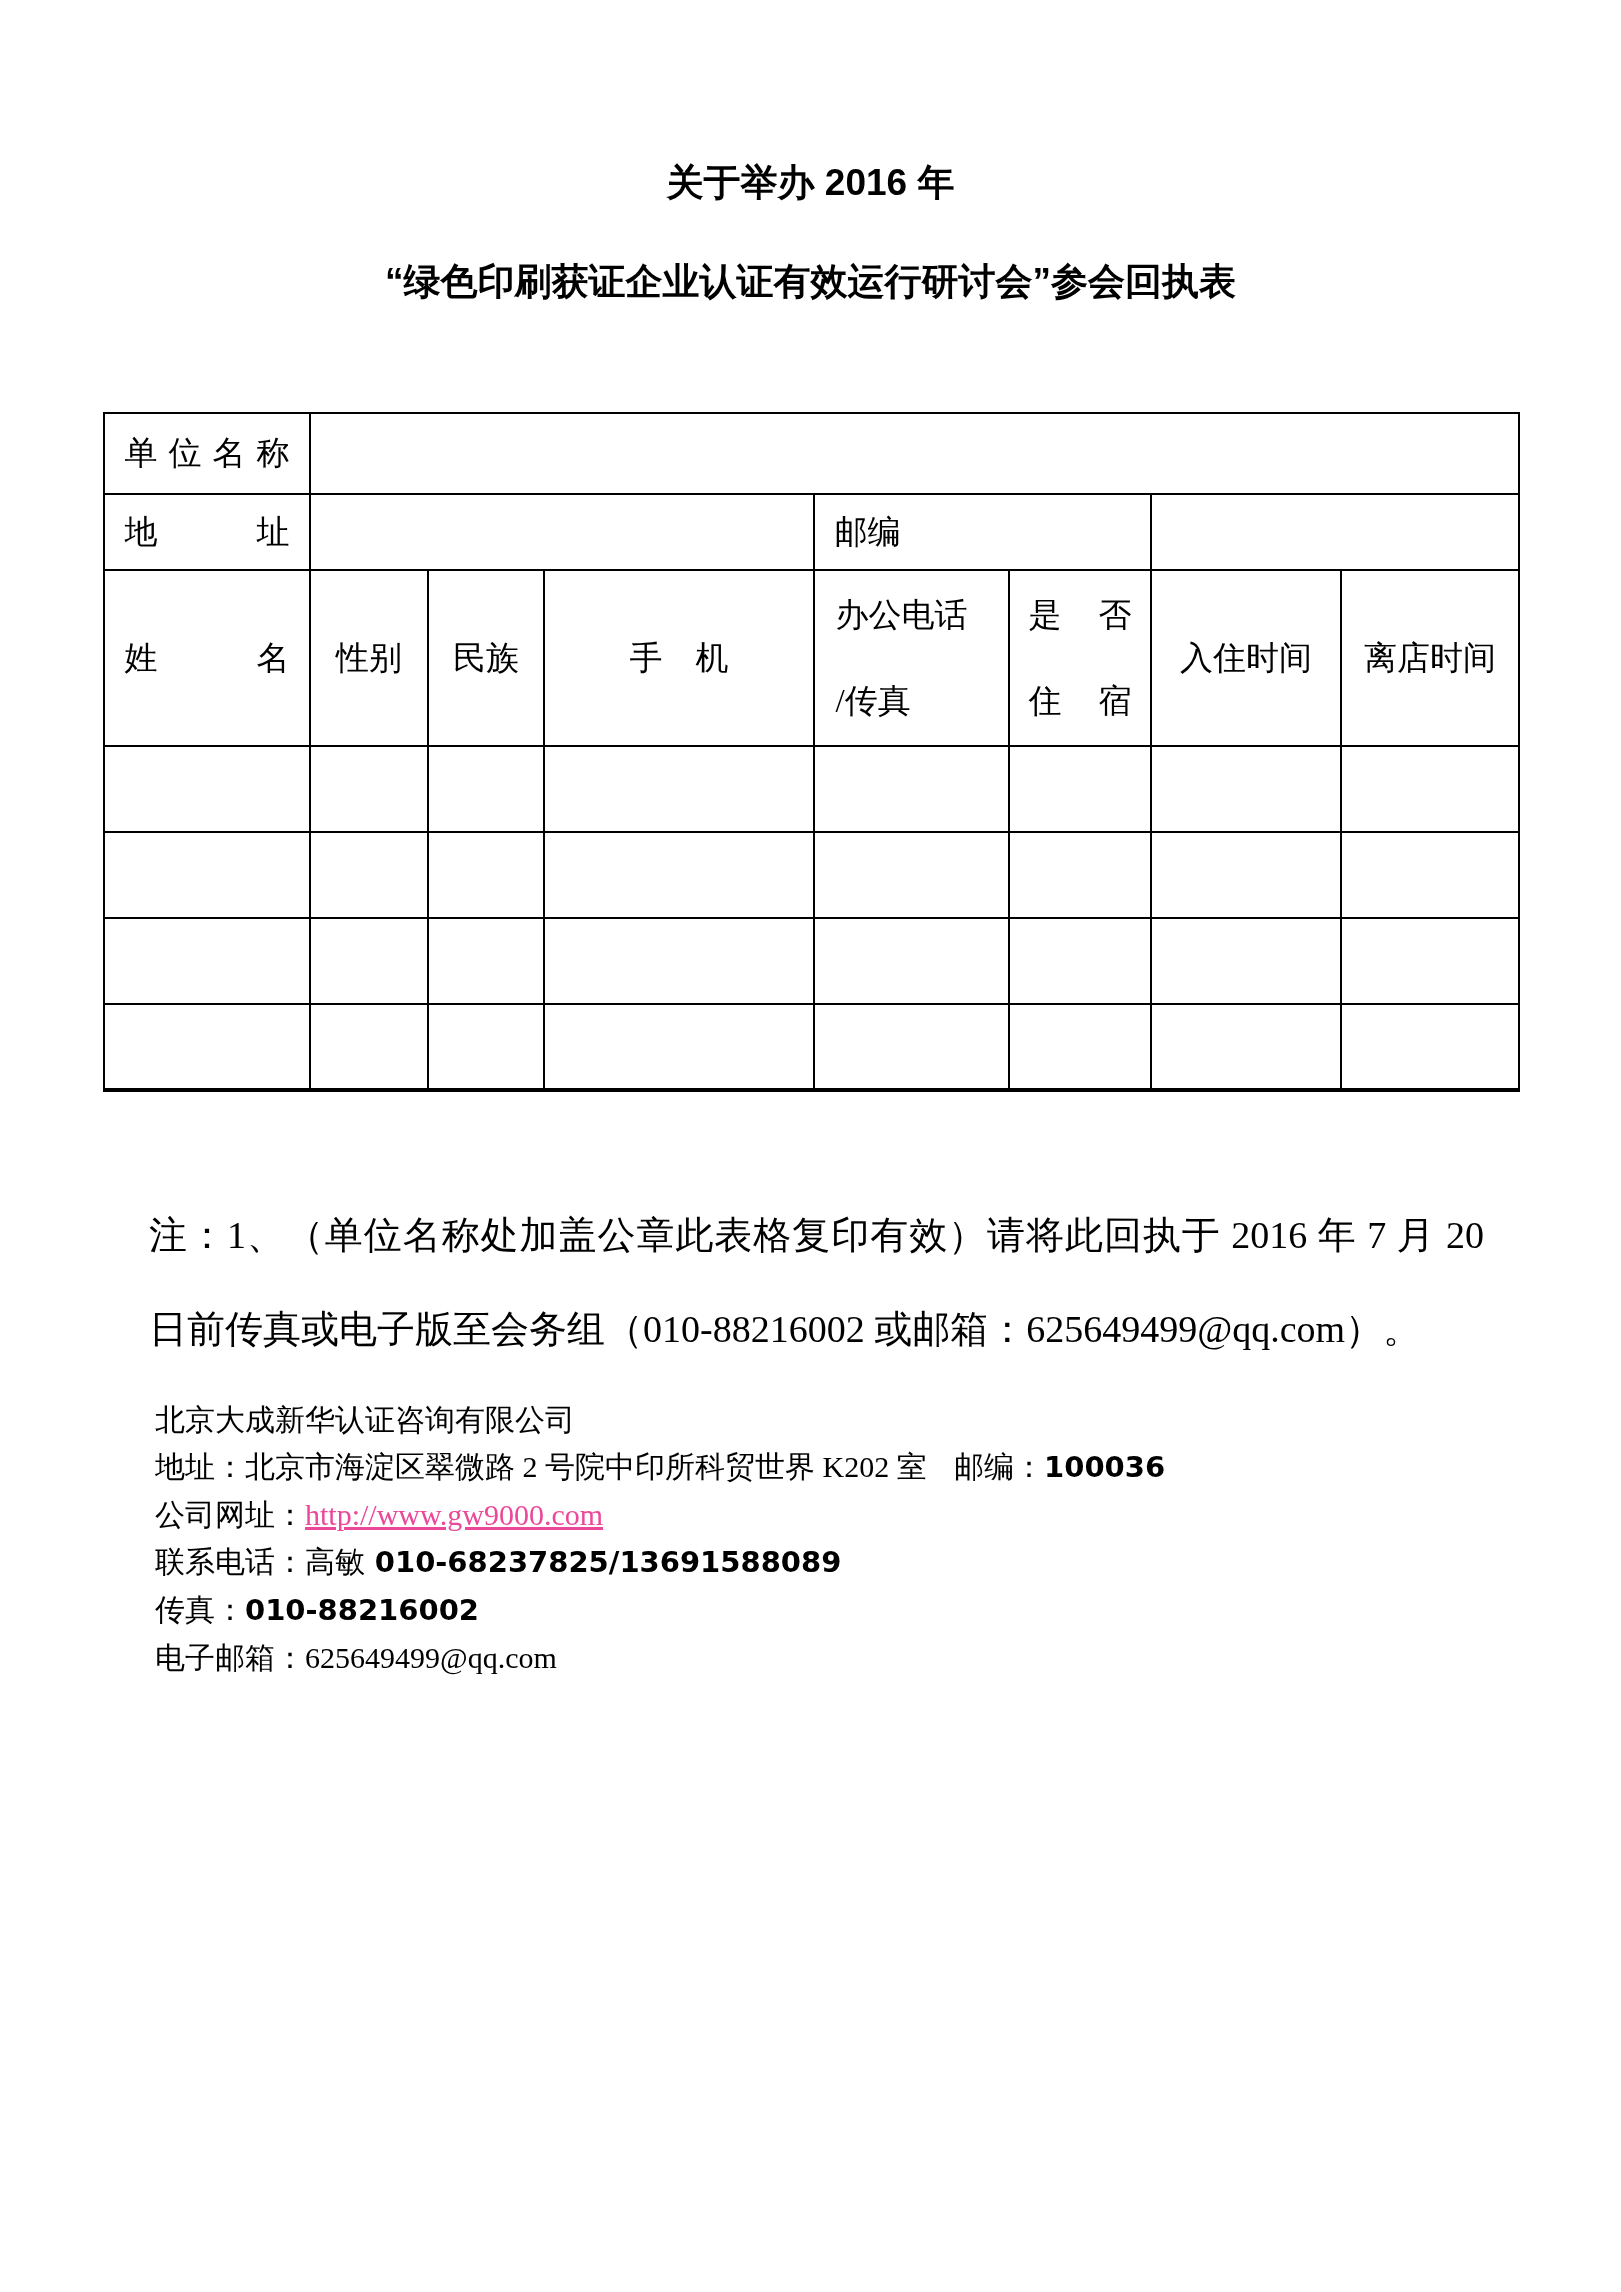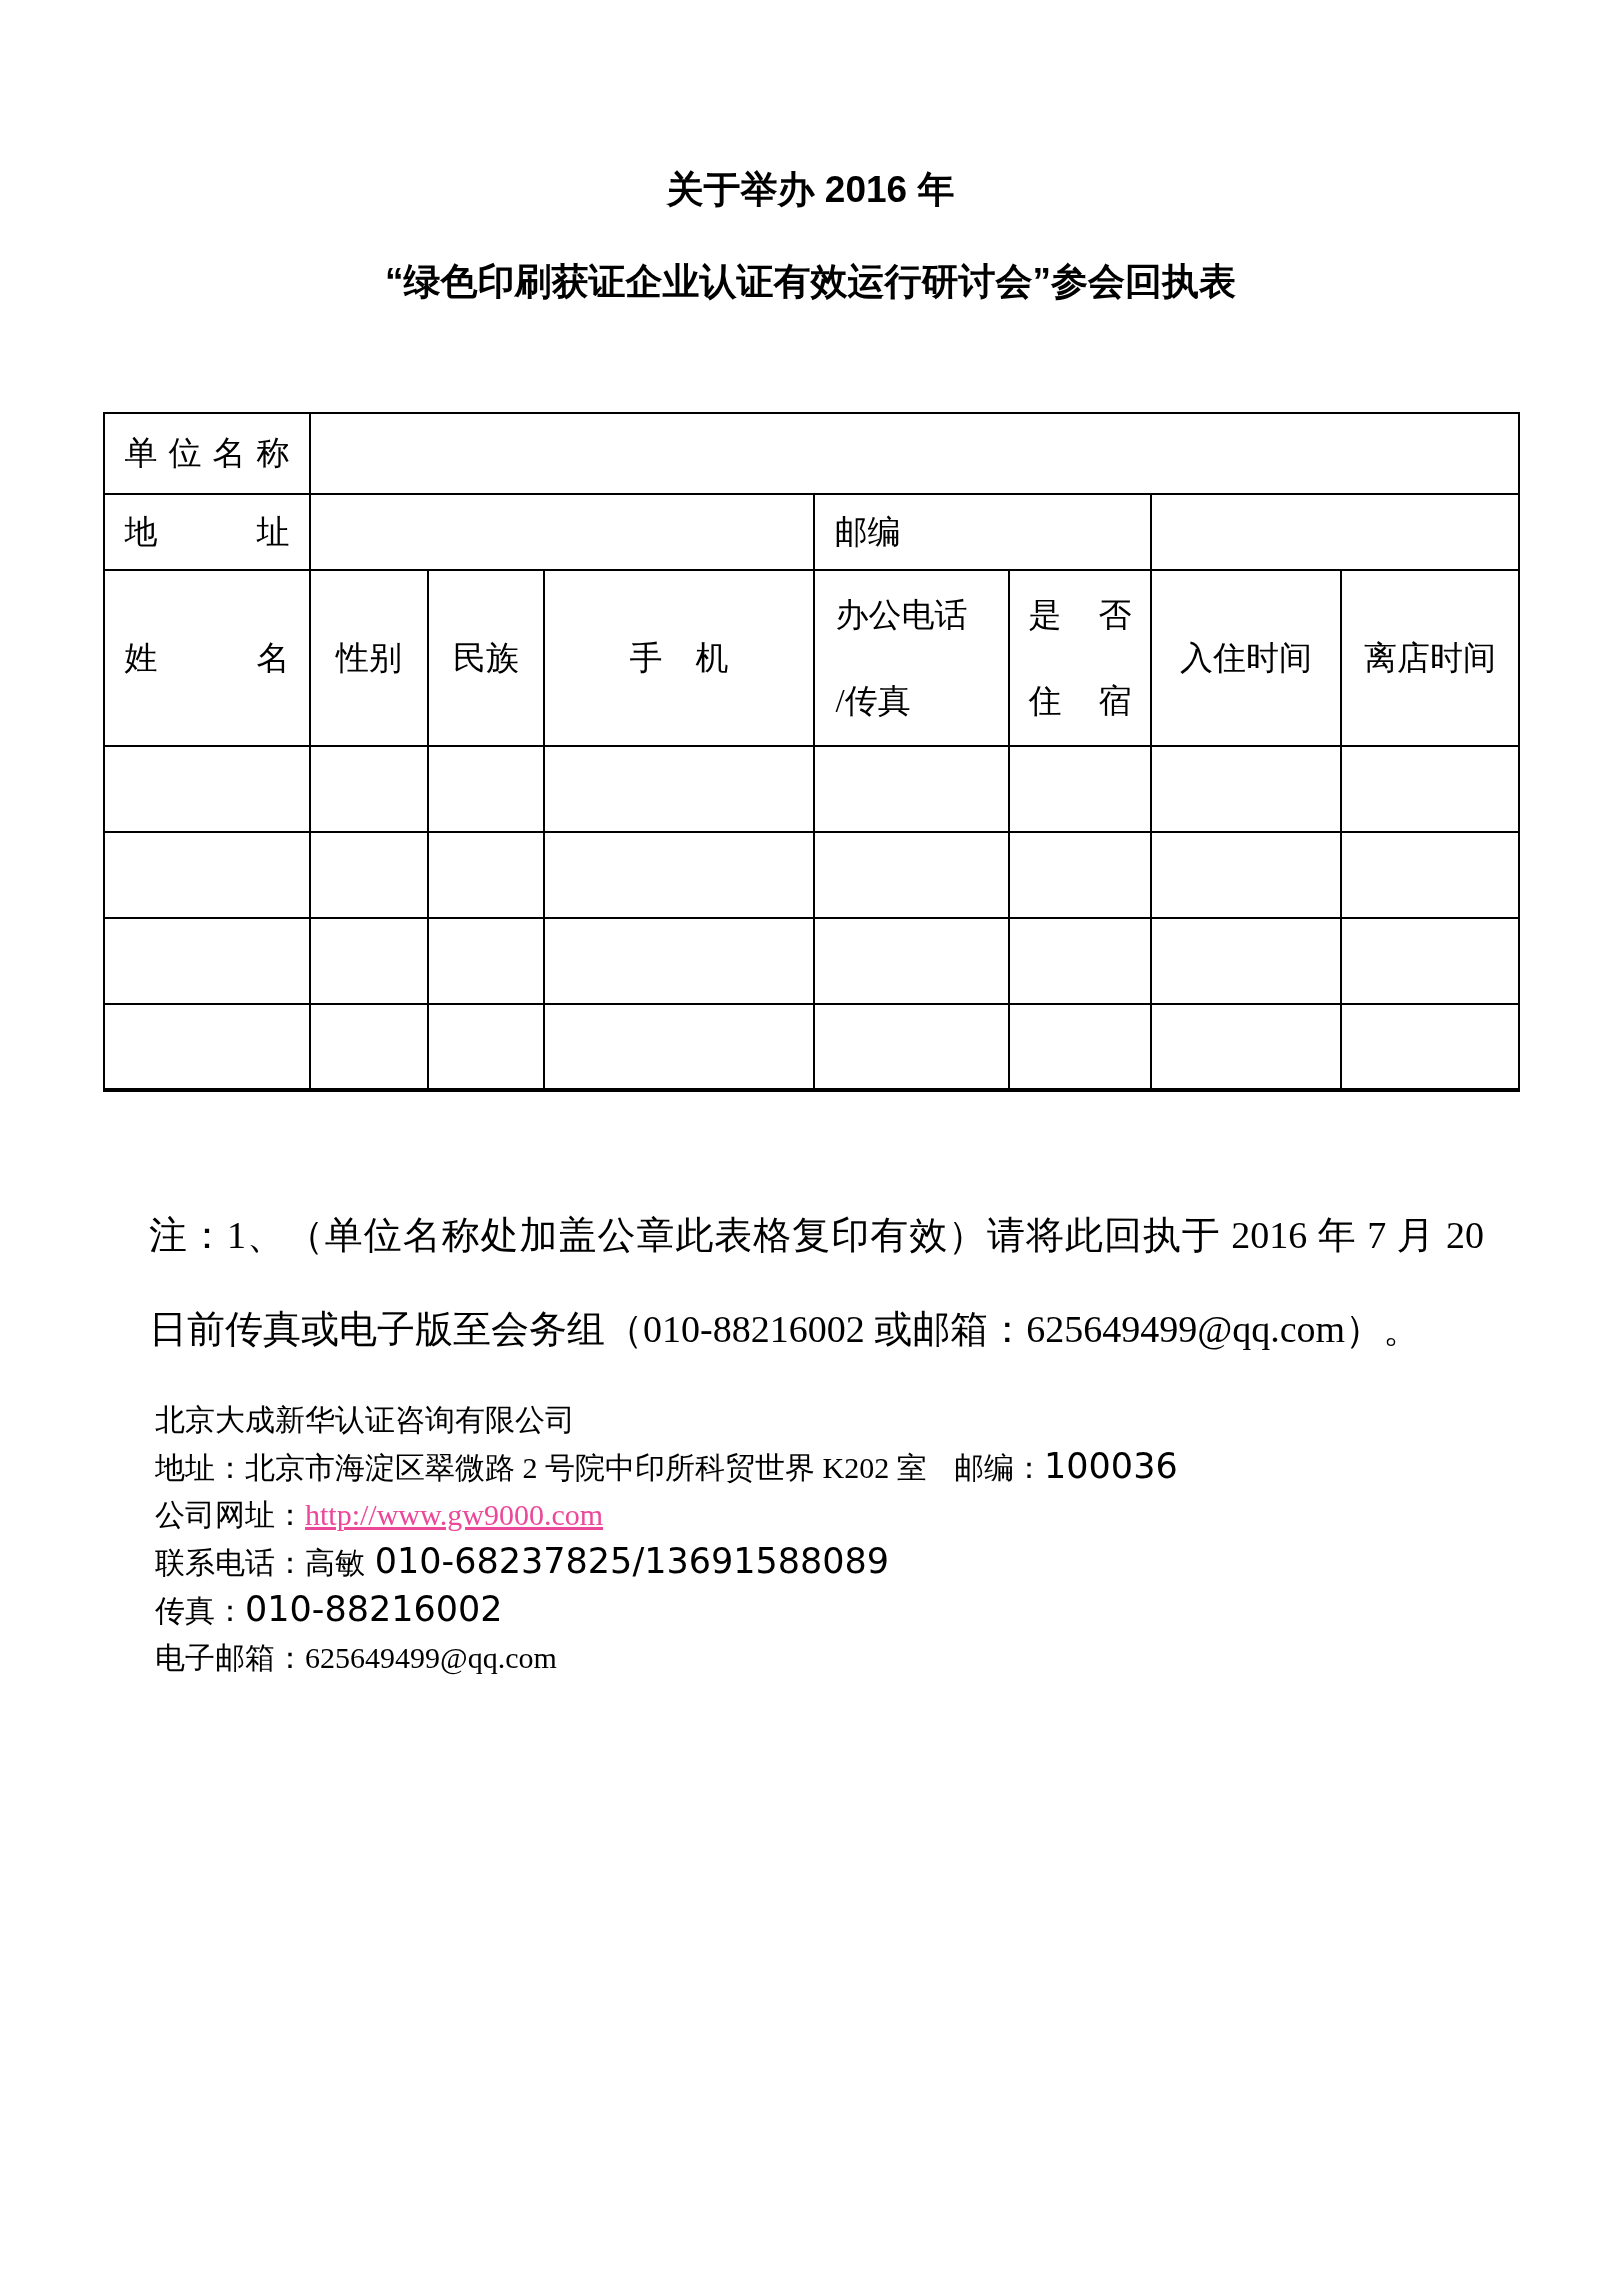--- a/index.html
+++ b/index.html
@@ -15,21 +15,21 @@
   .title {
     position: absolute;
     left: 0;
     width: 100%;
     text-align: center;
     font-family: "Liberation Sans", "DejaVu Sans", sans-serif;
     font-weight: bold;
     font-size: 37px;
     white-space: nowrap;
   }
-  .title1 { top: 165px; }
+  .title1 { top: 158px; }
   .title2 { top: 257px; }
 
   table.form {
     position: absolute;
     left: 103px;
     top: 412px;
     width: 1414px;
     border-collapse: collapse;
     table-layout: fixed;
     font-size: 33px;
@@ -65,22 +65,22 @@
 
   .company {
     position: absolute;
     left: 155px;
     top: 1396px;
     font-size: 30px;
     line-height: 47px;
   }
   .num {
     font-family: "DejaVu Sans", "Liberation Sans", sans-serif;
-    font-weight: normal;
-    font-size: 35px;
+    font-weight: bold;
+    font-size: 29px;
   }
   .weblink { text-decoration: underline; }
   .gap-left { margin-left: 27.4px; }
   .gap-sm { margin-left: 9.8px; }
 </style>
 </head>
 <body>
 
 <div class="page">
 

